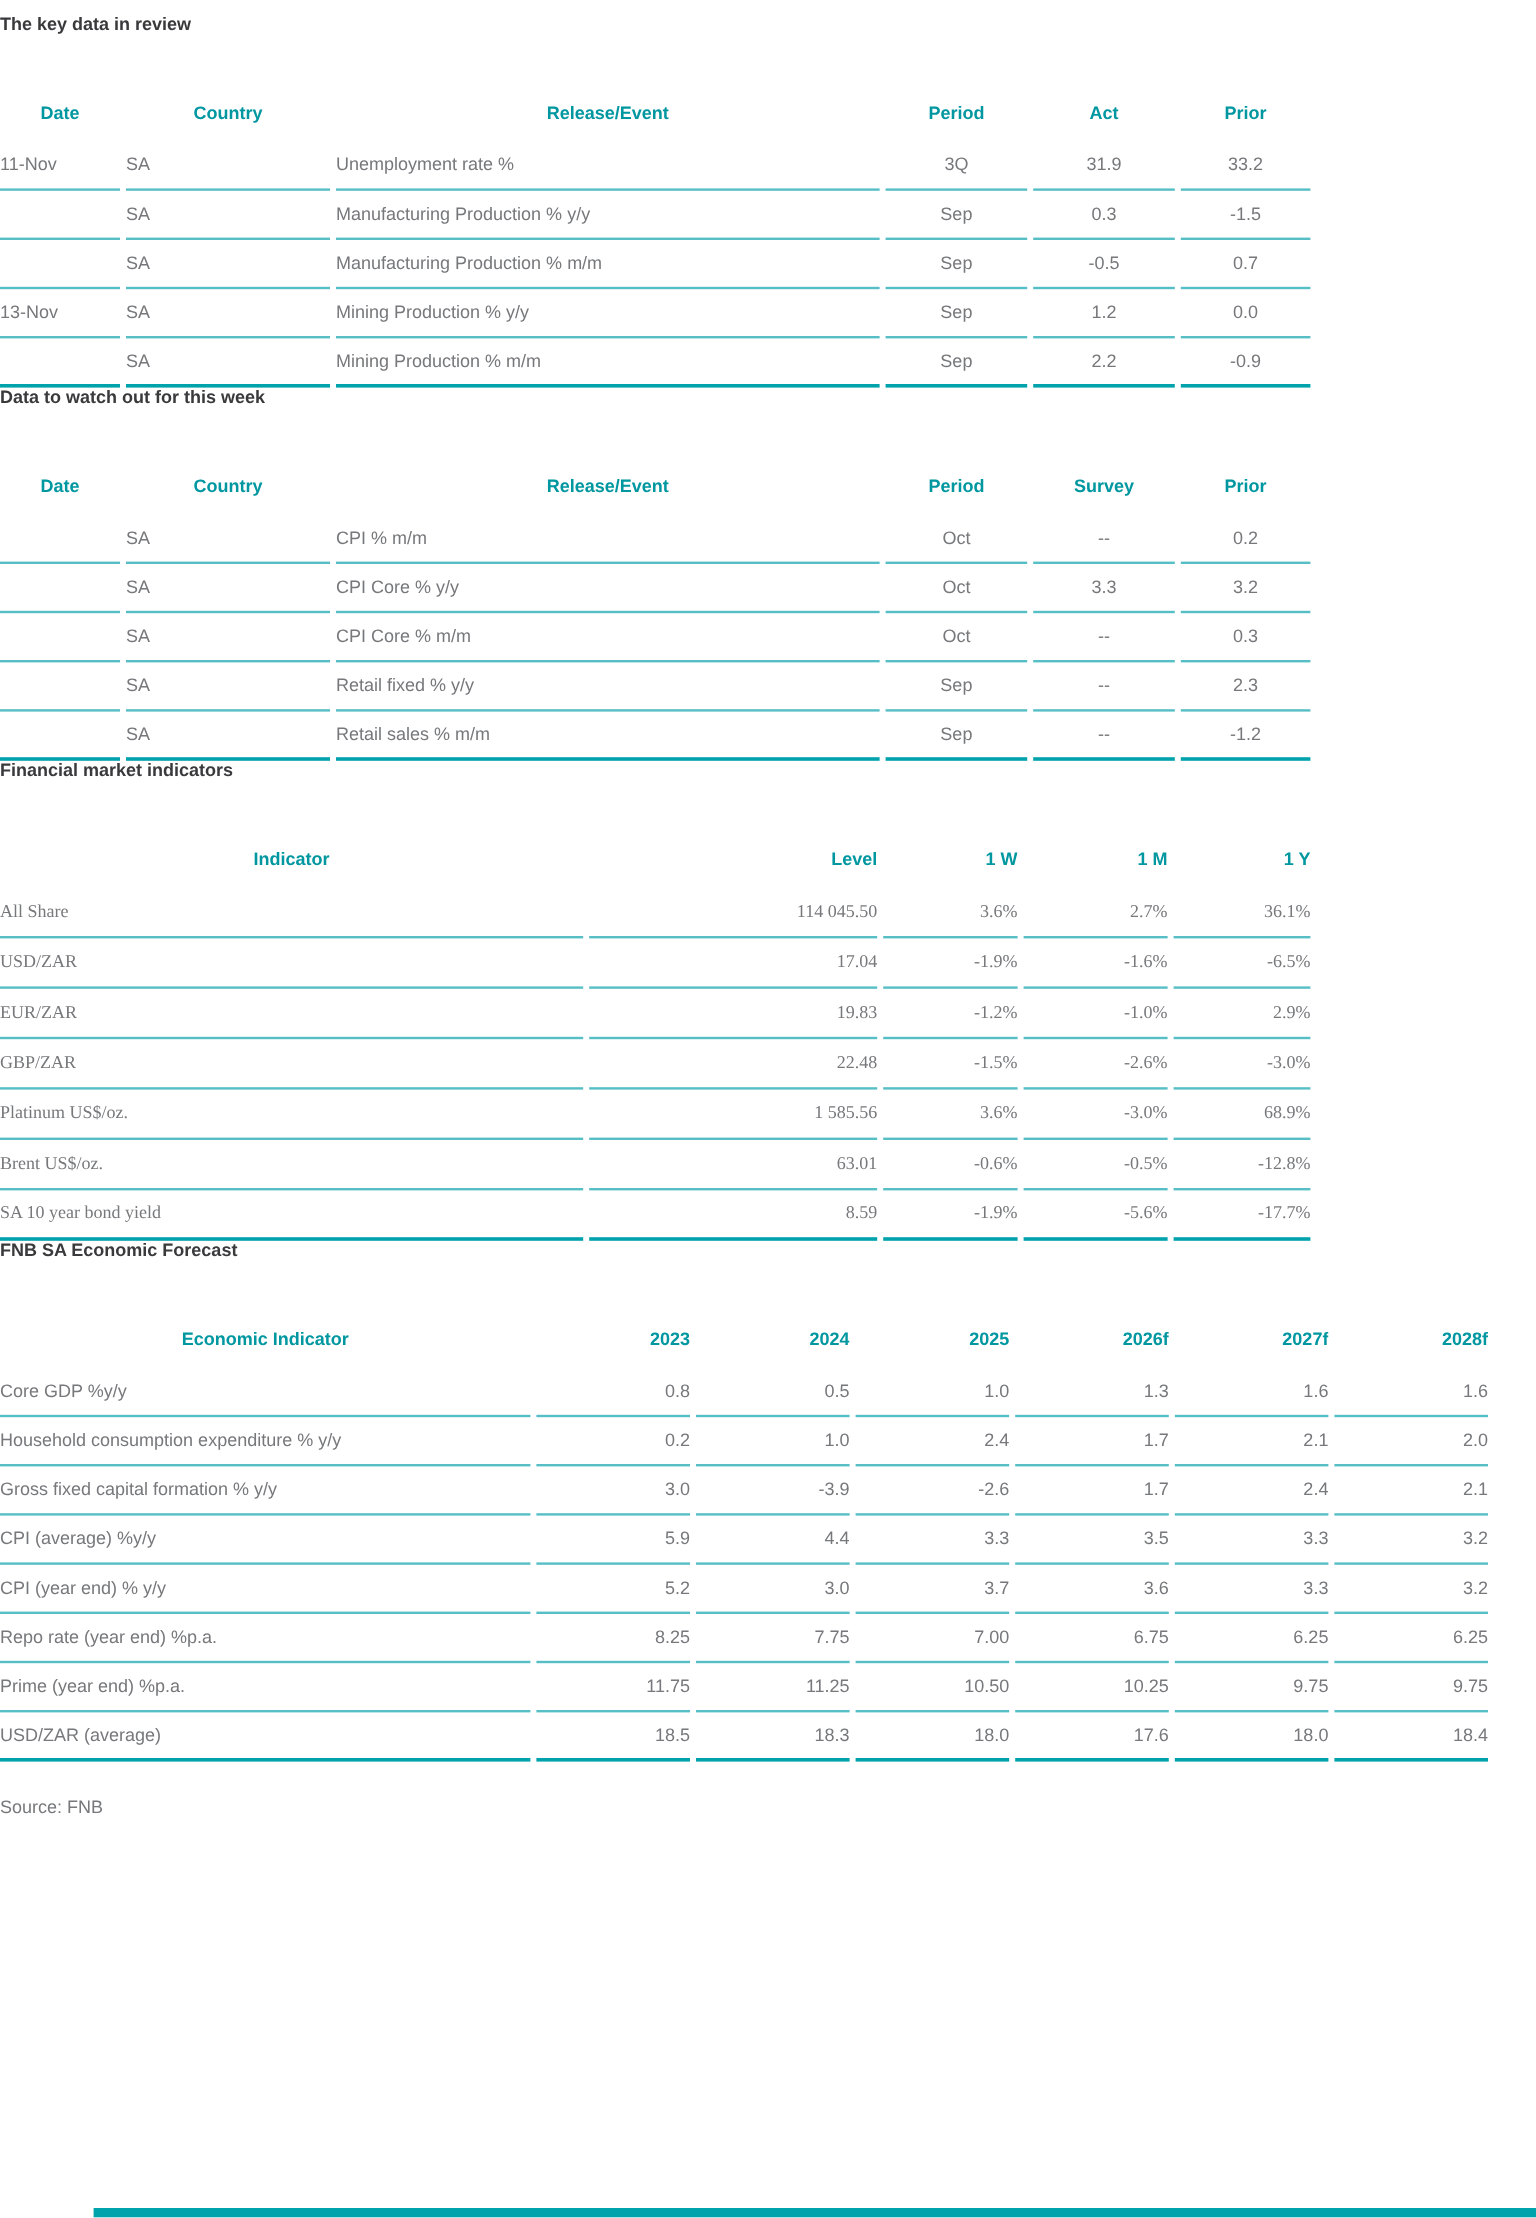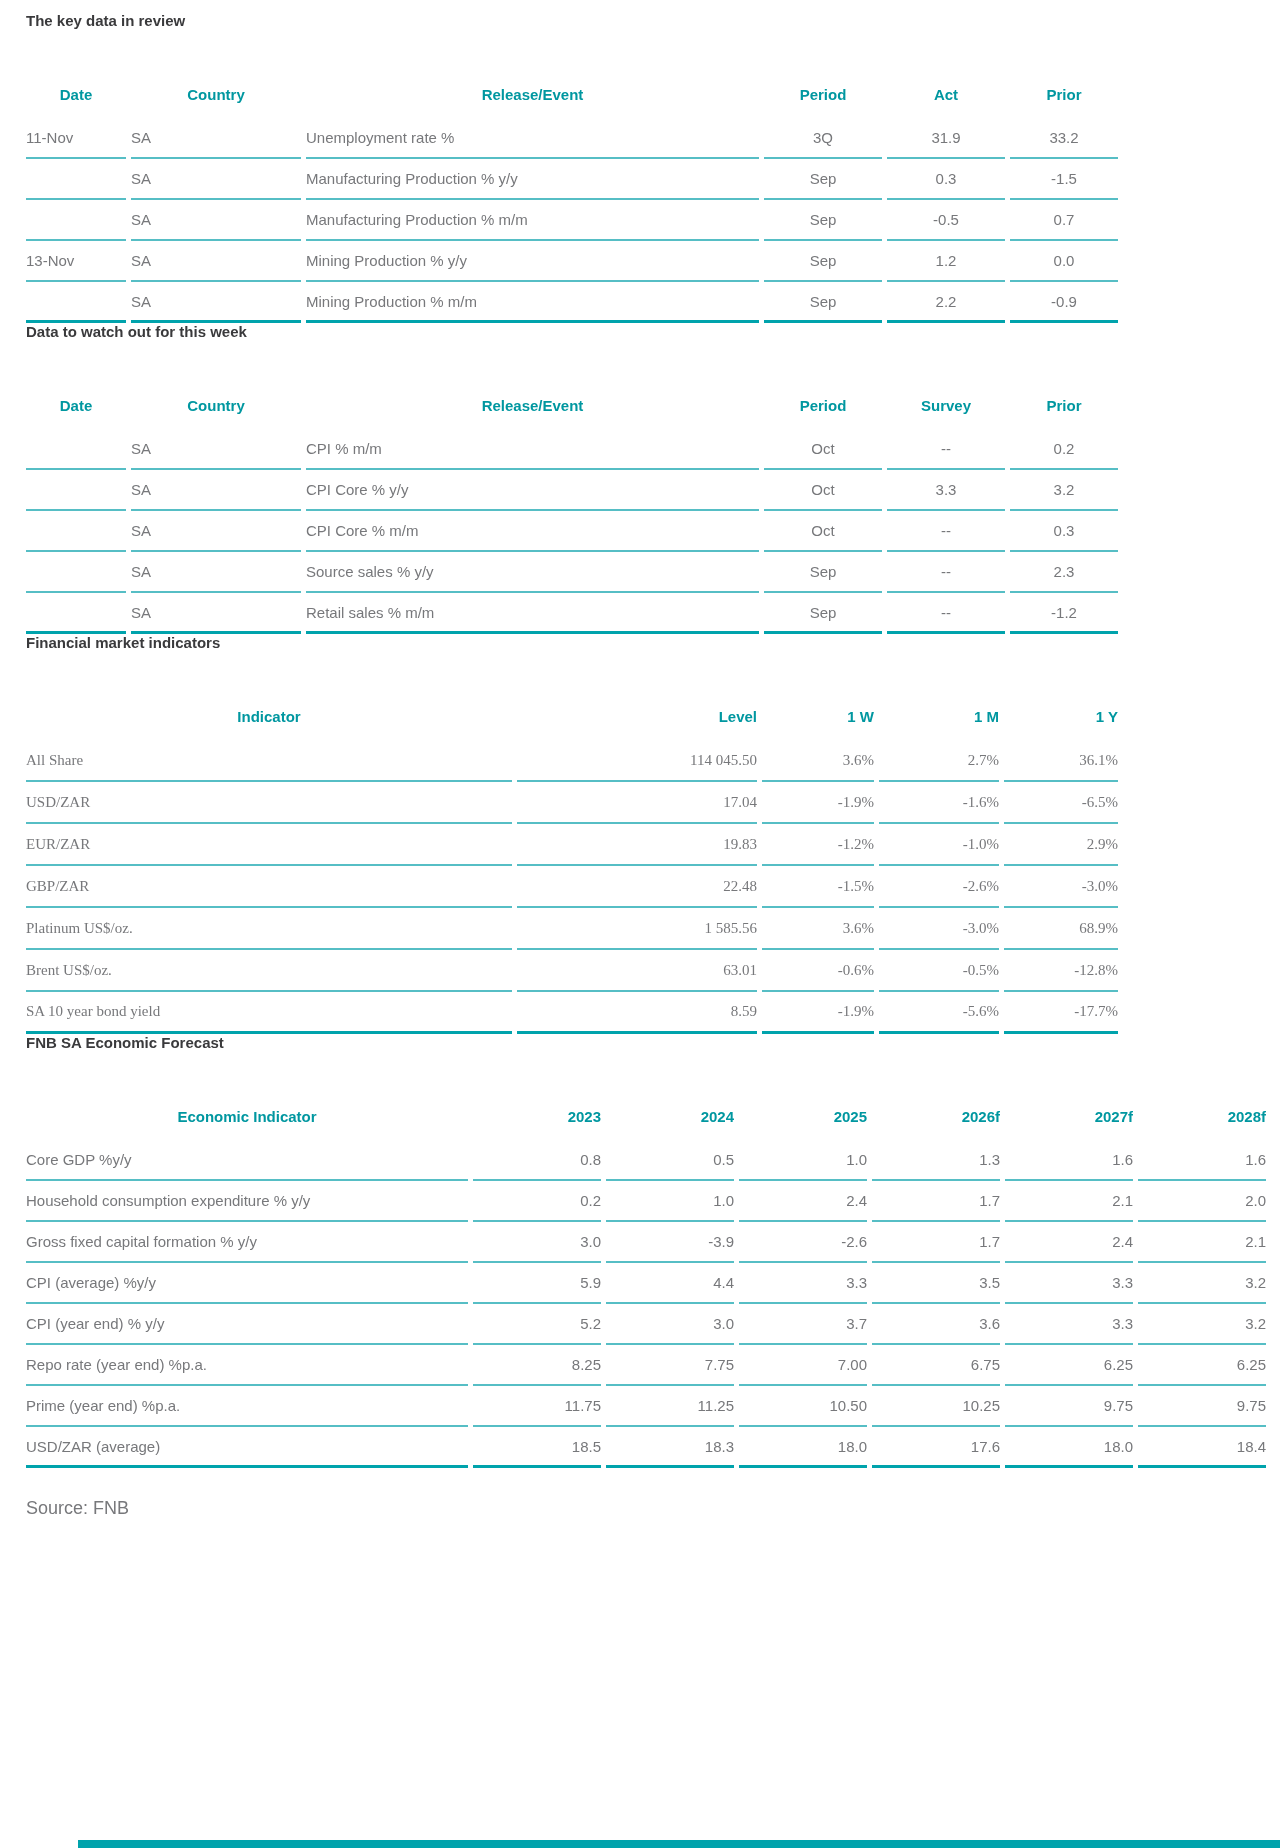--- a/index.html
+++ b/index.html
@@ -11,21 +11,21 @@
     --page-bg:#FFFFFF;
   }
   *{box-sizing:border-box;}
   html,body{margin:0;padding:0;}
   body{
     width:1280px;height:1848px;position:relative;overflow:hidden;
     background:var(--page-bg);
     font-family:"Liberation Sans","DejaVu Sans",sans-serif;
     color:var(--text-gray);
   }
-  .content{padding:12px 0 0 26px;}
+  .content{padding:12px 0 0 0;}
   .section-title{
     font-size:15px;line-height:18px;font-weight:700;color:var(--title-dark);
     margin:0;
   }
   .section + .section{}
   table.data-table{
     border-collapse:separate;border-spacing:5px 0;margin-left:-5px;
     table-layout:fixed;margin-top:40px;
   }
   th,td{padding:0;font-size:15px;white-space:nowrap;overflow:hidden;}
@@ -54,21 +54,21 @@
   .t-market th:nth-child(2),.t-market td:nth-child(2){width:240px;}
   .t-market th:nth-child(3),.t-market td:nth-child(3){width:112px;}
   .t-market th:nth-child(4),.t-market td:nth-child(4){width:120px;}
   .t-market th:nth-child(5),.t-market td:nth-child(5){width:114px;}
   .t-market th:nth-child(n+2),.t-market td:nth-child(n+2){text-align:right;}
 
   
   .t-forecast{width:1250px;}
   .t-forecast th:nth-child(n+2),.t-forecast td:nth-child(n+2){width:128px;text-align:right;}
 
-  .source-note{margin-top:30px;font-size:18px;color:var(--text-gray);}
+  .source-note{margin-top:30px;font-size:15px;color:var(--text-gray);}
   .footer-bar{
     position:absolute;left:78px;right:0;bottom:0;height:8px;
     background:var(--strong-line);
   }
 </style>
 </head>
 <body>
 
 <div class="content">
 
@@ -164,21 +164,21 @@
             <td></td>
             <td>SA</td>
             <td>CPI Core % m/m</td>
             <td>Oct</td>
             <td>--</td>
             <td>0.3</td>
           </tr>
           <tr>
             <td></td>
             <td>SA</td>
-            <td>Source sales % y/y</td>
+            <td>Retail fixed % y/y</td>
             <td>Sep</td>
             <td>--</td>
             <td>2.3</td>
           </tr>
           <tr>
             <td></td>
             <td>SA</td>
             <td>Retail sales % m/m</td>
             <td>Sep</td>
             <td>--</td>

